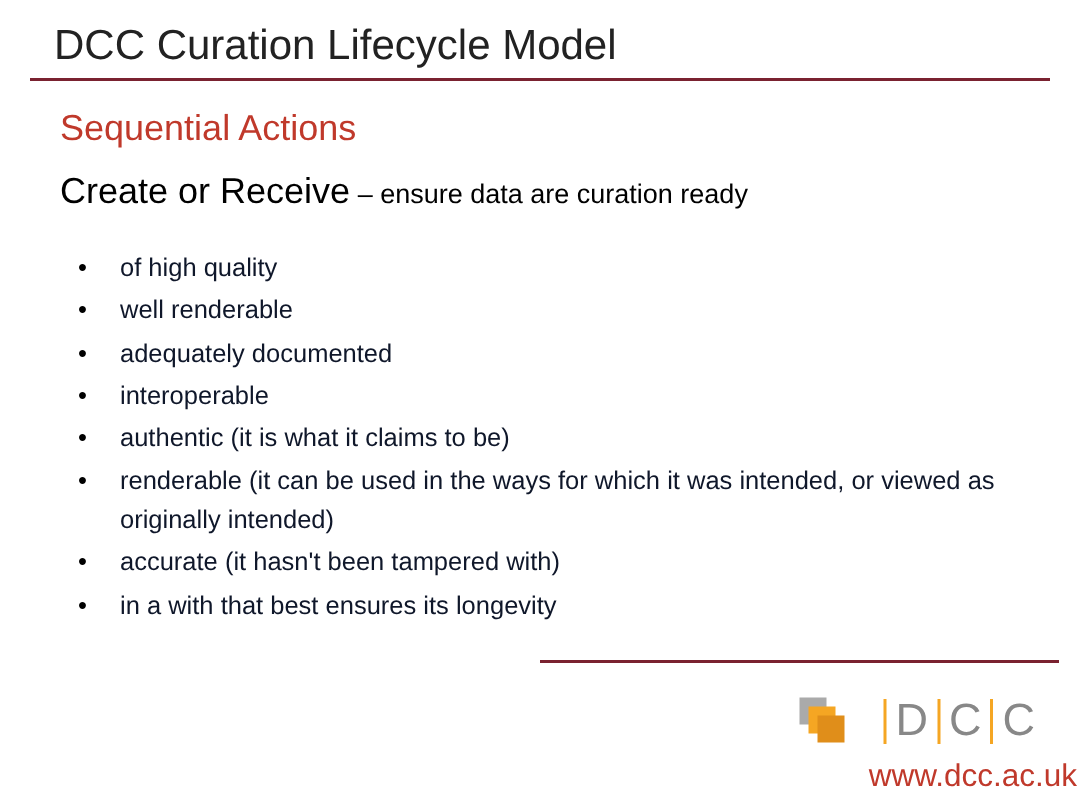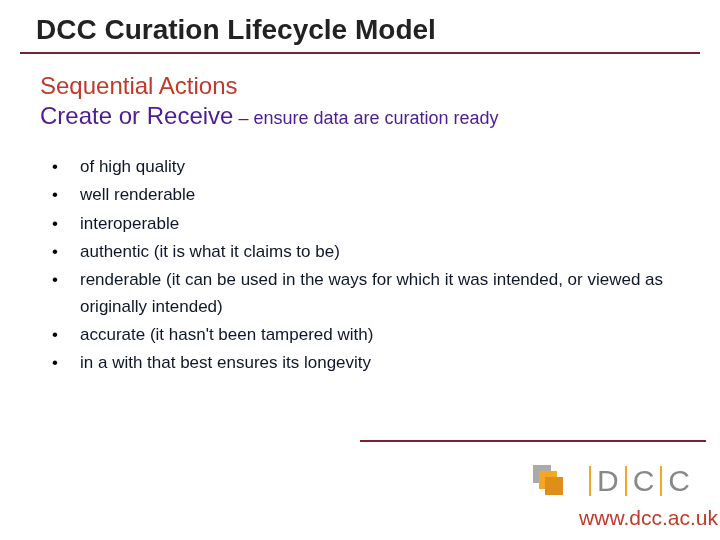--- a/index.html
+++ b/index.html
@@ -6,40 +6,40 @@
   body {
     width: 720px;
     height: 540px;
     background: #fff;
     font-family: Arial, Helvetica, sans-serif;
     position: relative;
     overflow: hidden;
   }
   .slide-title {
     font-size: 28px;
-    font-weight: 700;
+    font-weight: 400;
     color: #222;
     padding: 14px 0 6px 36px;
   }
   .title-rule {
     height: 2px;
     background: #7a2230;
     margin: 0 20px 0 20px;
   }
   .content {
     padding: 18px 40px 0 40px;
   }
   .section-heading {
     font-size: 24px;
     font-weight: 400;
     color: #c0392b;
-    margin-bottom: 2px;
+    margin-bottom: 14px;
   }
   .sub-line {
-    color: #4c1d95;
+    color: #000000;
     font-size: 24px;
     font-weight: 400;
     margin-bottom: 24px;
   }
   .sub-line .tail {
     font-size: 18px;
     font-weight: 400;
   }
   .bullets {
     list-style: none;
@@ -116,20 +116,21 @@
 <div class="title-rule"></div>
 
 <div class="content">
   <div class="section-heading">Sequential Actions</div>
   <div class="sub-line">
     <span>Create or Receive</span><span class="tail"> – ensure data are curation ready</span>
   </div>
   <ul class="bullets">
     <li>of high quality</li>
     <li>well renderable</li>
+    <li>adequately documented</li>
     <li>interoperable</li>
     <li>authentic (it is what it claims to be)</li>
     <li>renderable (it can be used in the ways for which it was intended, or viewed as originally intended)</li>
     <li>accurate (it hasn't been tampered with)</li>
     <li>in a with that best ensures its longevity</li>
   </ul>
 </div>
 
 <div class="footer-rule"></div>
 

